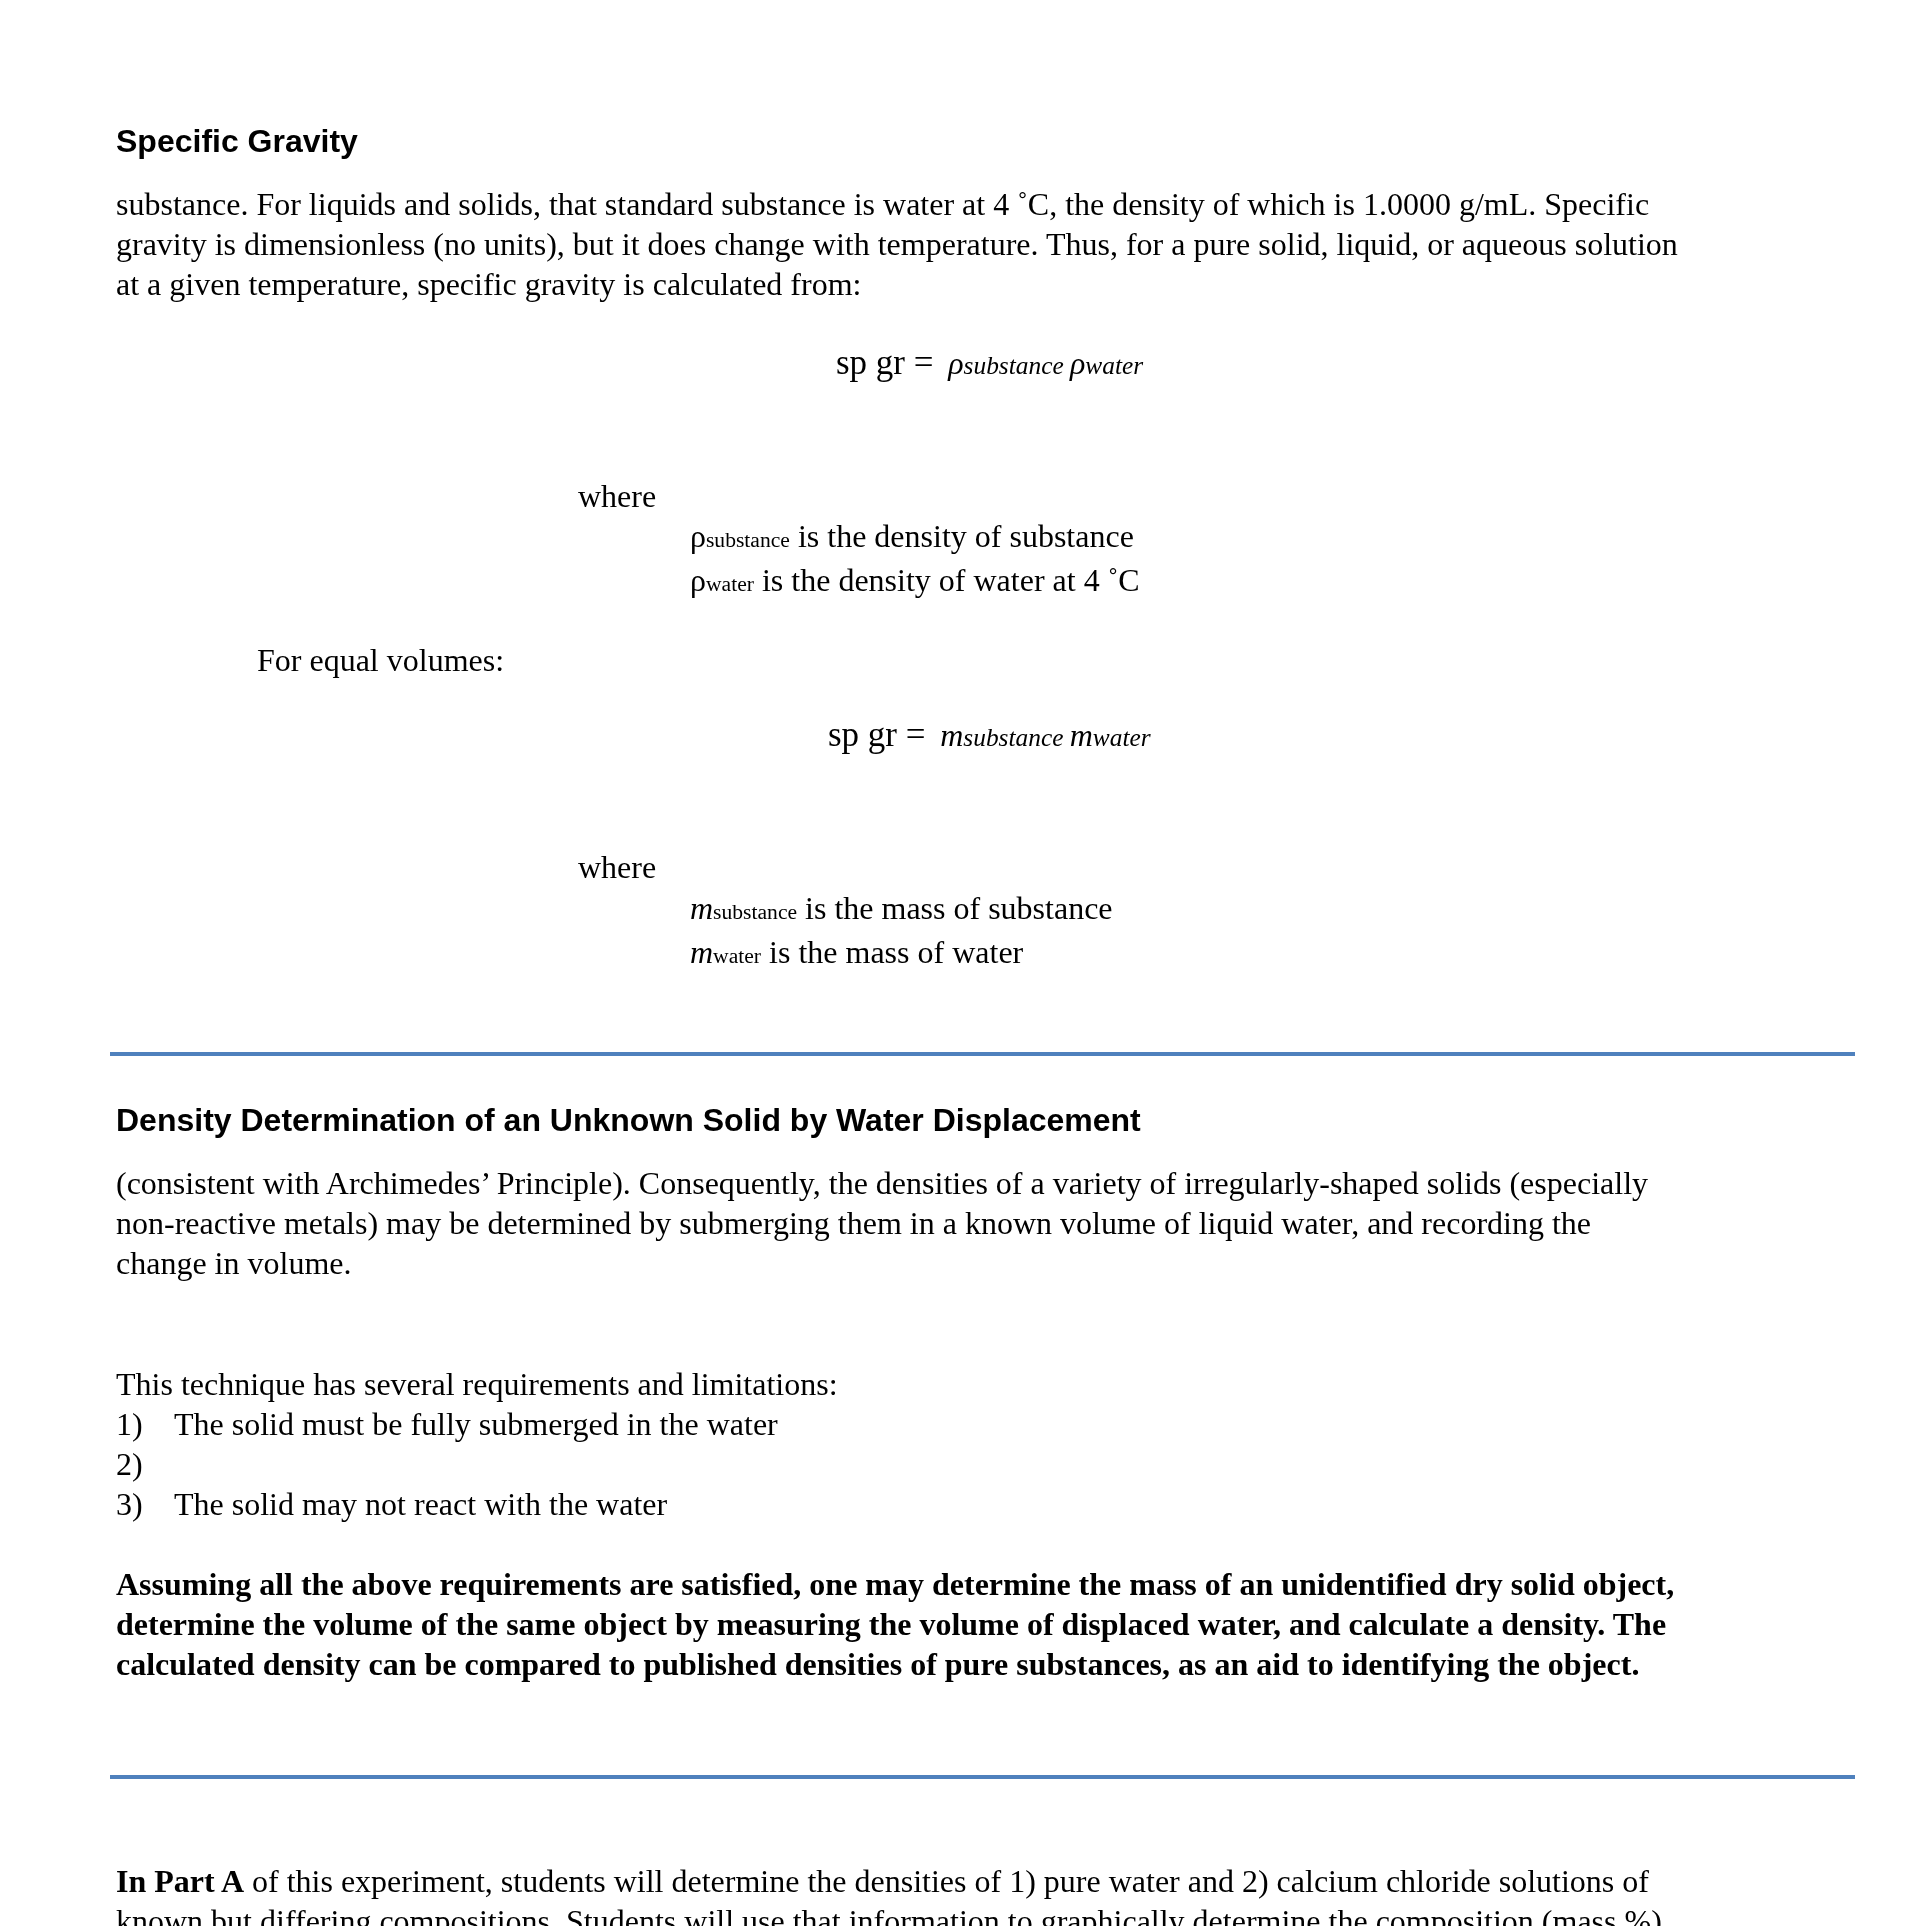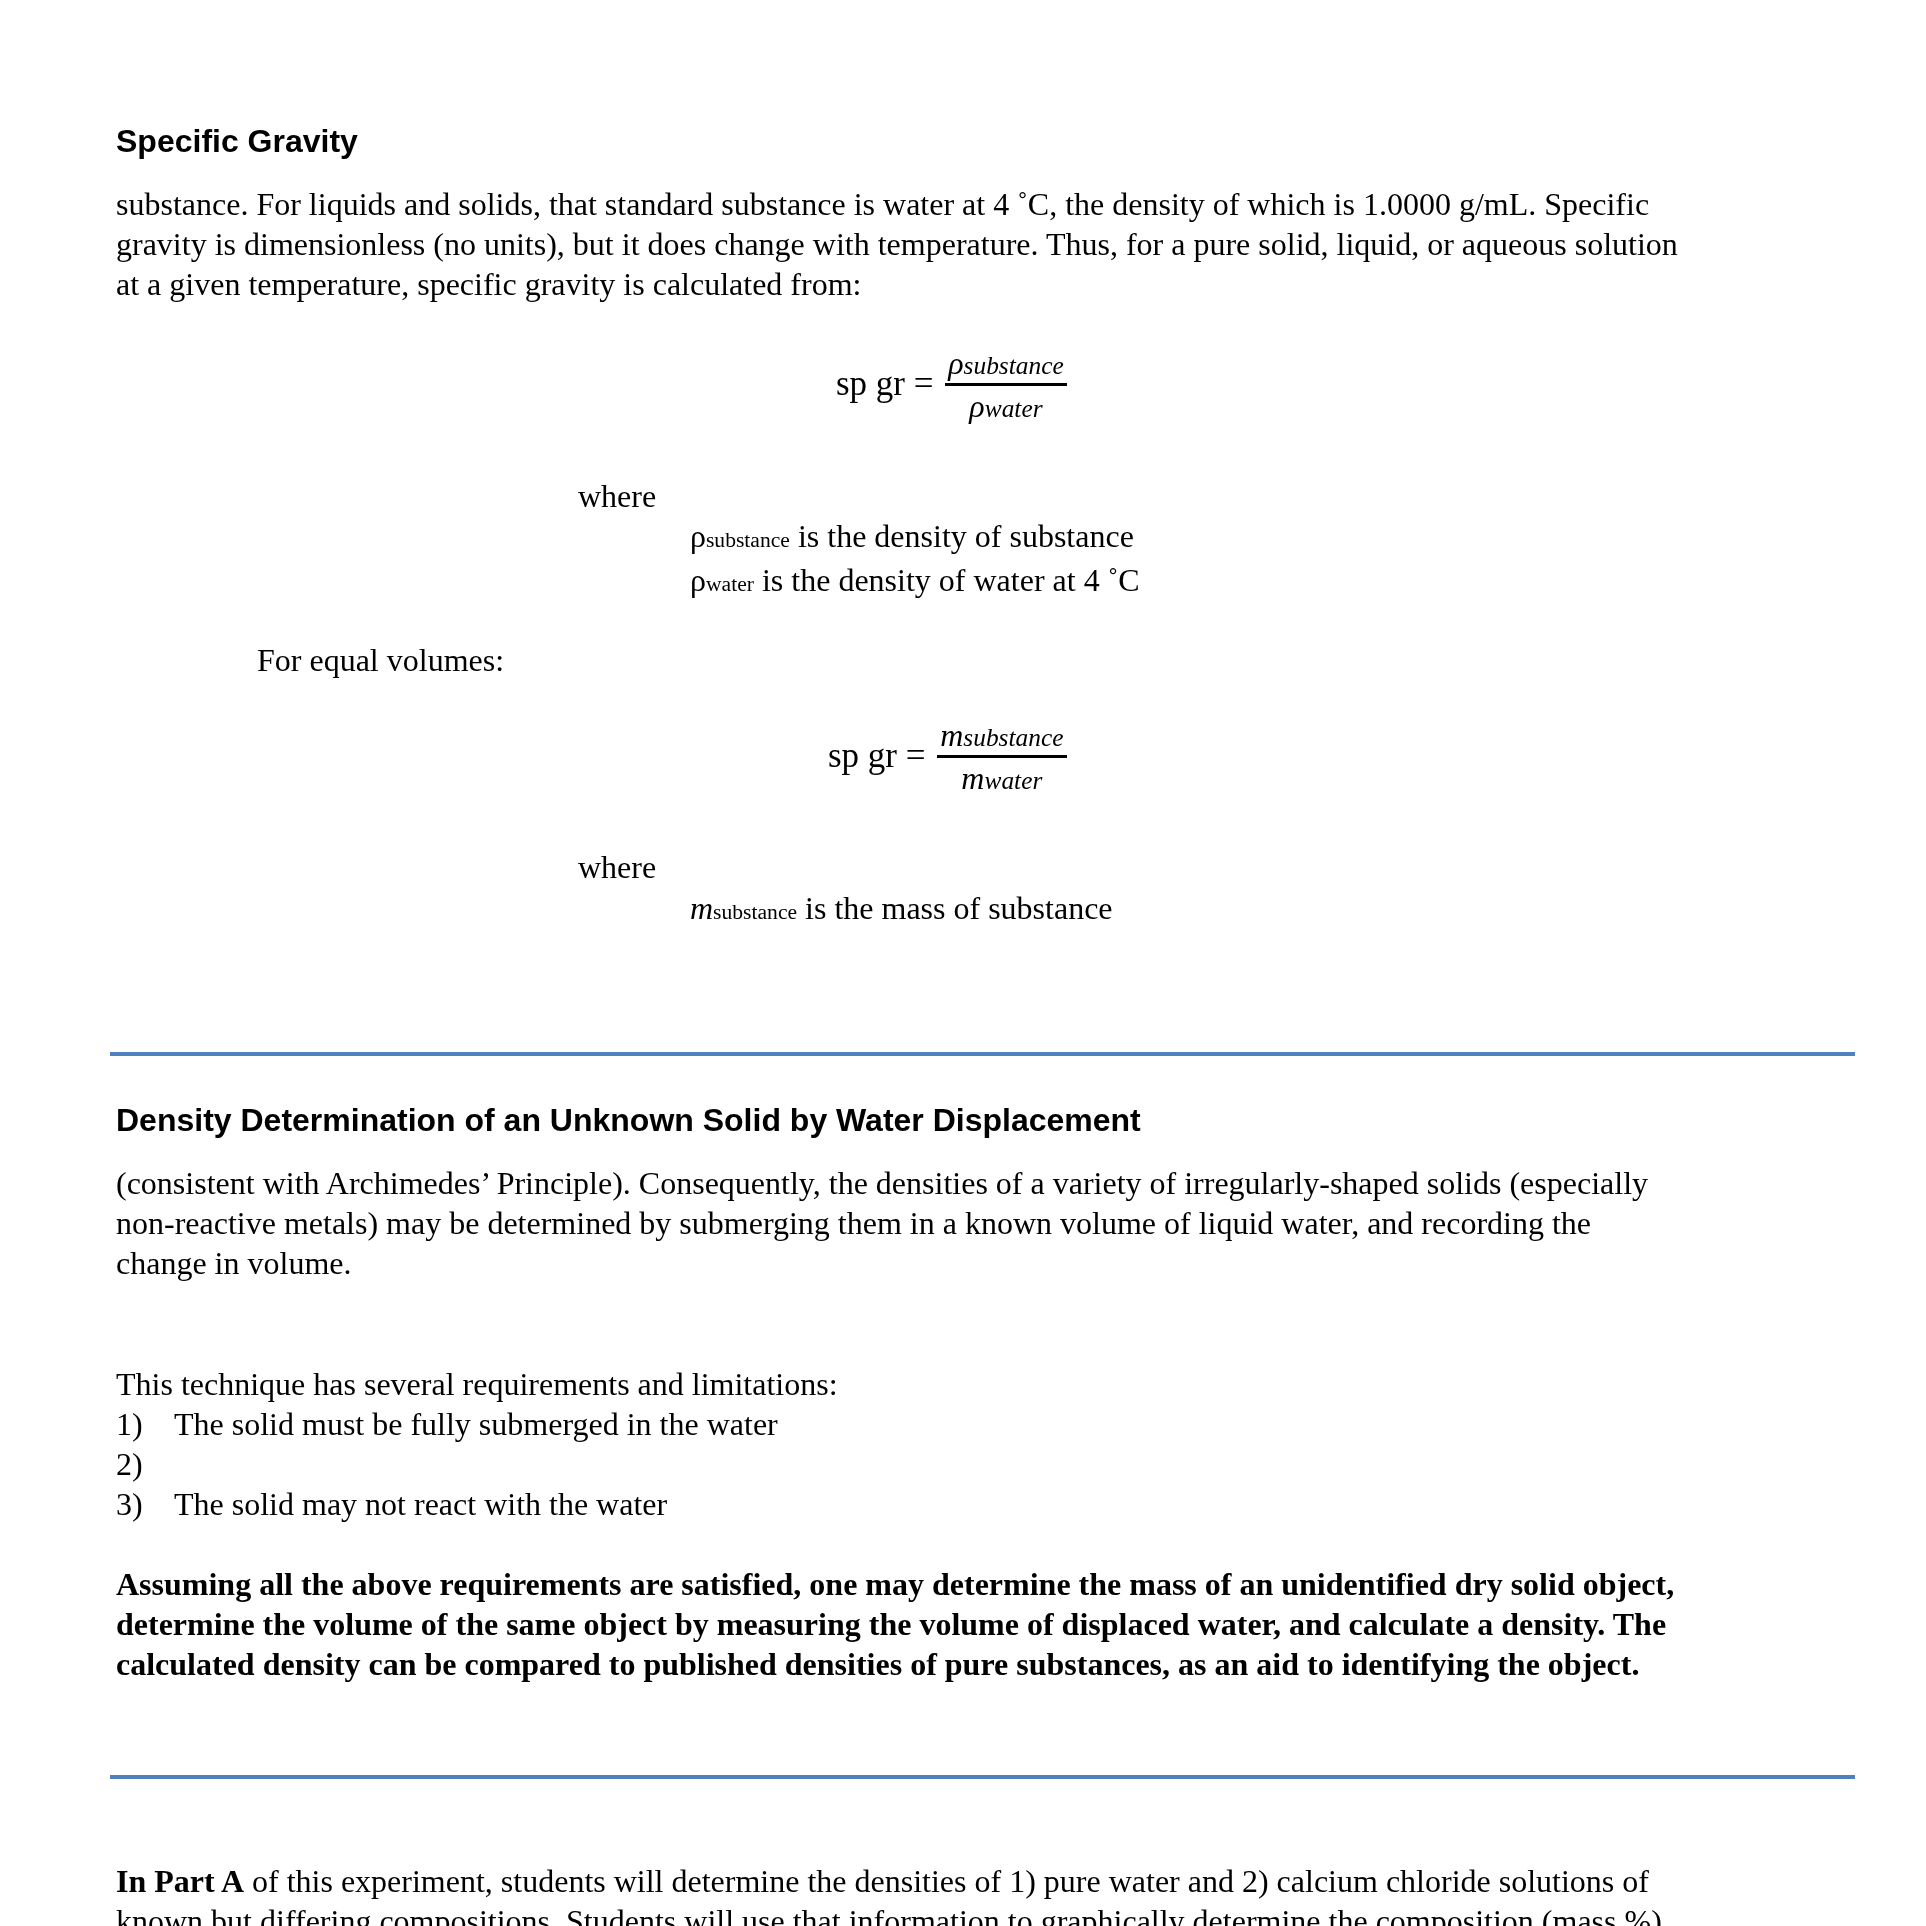--- a/index.html
+++ b/index.html
@@ -4,21 +4,21 @@
   <style>
     html, body { margin: 0; padding: 0; background: #ffffff; }
     body { width: 1965px; height: 2542px; position: relative; overflow: hidden;
            font-family: "Liberation Serif", serif; color: #000; }
     .abs { position: absolute; }
     .h { font-family: "Liberation Sans", sans-serif; font-weight: bold; font-size: 32px; line-height: 1; }
     .p { font-size: 32px; line-height: 40px; }
     .p p { margin: 0; }
     .sub { font-size: 21.6px; }
     .eq { font-size: 35px; display: flex; align-items: center; }
-    .frac { display: inline-flex; flex-direction: column; align-items: center; margin-left: 11.6px; }
+    .frac { display: inline-flex; flex-direction: row; margin-left: 11.6px; }
     .frac .num, .frac .den { font-style: italic; font-size: 32px; line-height: 1.25; padding: 0 3.1px; }
     .frac .num .s, .frac .den .s { font-size: 25.4px; }
     .frac .bar { height: 2.7px; background: #000; align-self: stretch; }
     .rule { height: 3.5px; background: #4F81BD; left: 110px; width: 1745px; }
     .list-row { display: flex; }
     .list-row .num { width: 58px; }
     b { font-weight: bold; }
     i { font-style: italic; }
   </style>
 </head>
@@ -54,20 +54,21 @@
   <span class="frac">
     <span class="num"><span>m</span><span class="s">substance</span></span>
     <span class="bar"></span>
     <span class="den"><span>m</span><span class="s">water</span></span>
   </span>
 </div>
 
 <div class="abs p" style="left:578px; top:847px;">where</div>
 <div class="abs p" style="left:690px; top:888px;">
   <p><i>m</i><span class="sub">substance</span><span> is the mass of substance</span></p>
+  <p><i>m</i><span class="sub">water</span><span> is the mass of water</span></p>
 </div>
 
 <div class="abs rule" style="top: 1052px; background: rgb(79, 129, 189);"></div>
 
 <div class="abs h" style="left:116px; top:1104px;">Density Determination of an Unknown Solid by Water Displacement</div>
 
 <div class="abs p" style="left:116px; top:1163px; width:1753px;">
   <p>(consistent with Archimedes’ Principle).  Consequently, the densities of a variety of irregularly-shaped solids (especially</p>
   <p>non-reactive metals) may be determined by submerging them in a known volume of liquid water, and recording the</p>
   <p>change in volume.</p>

